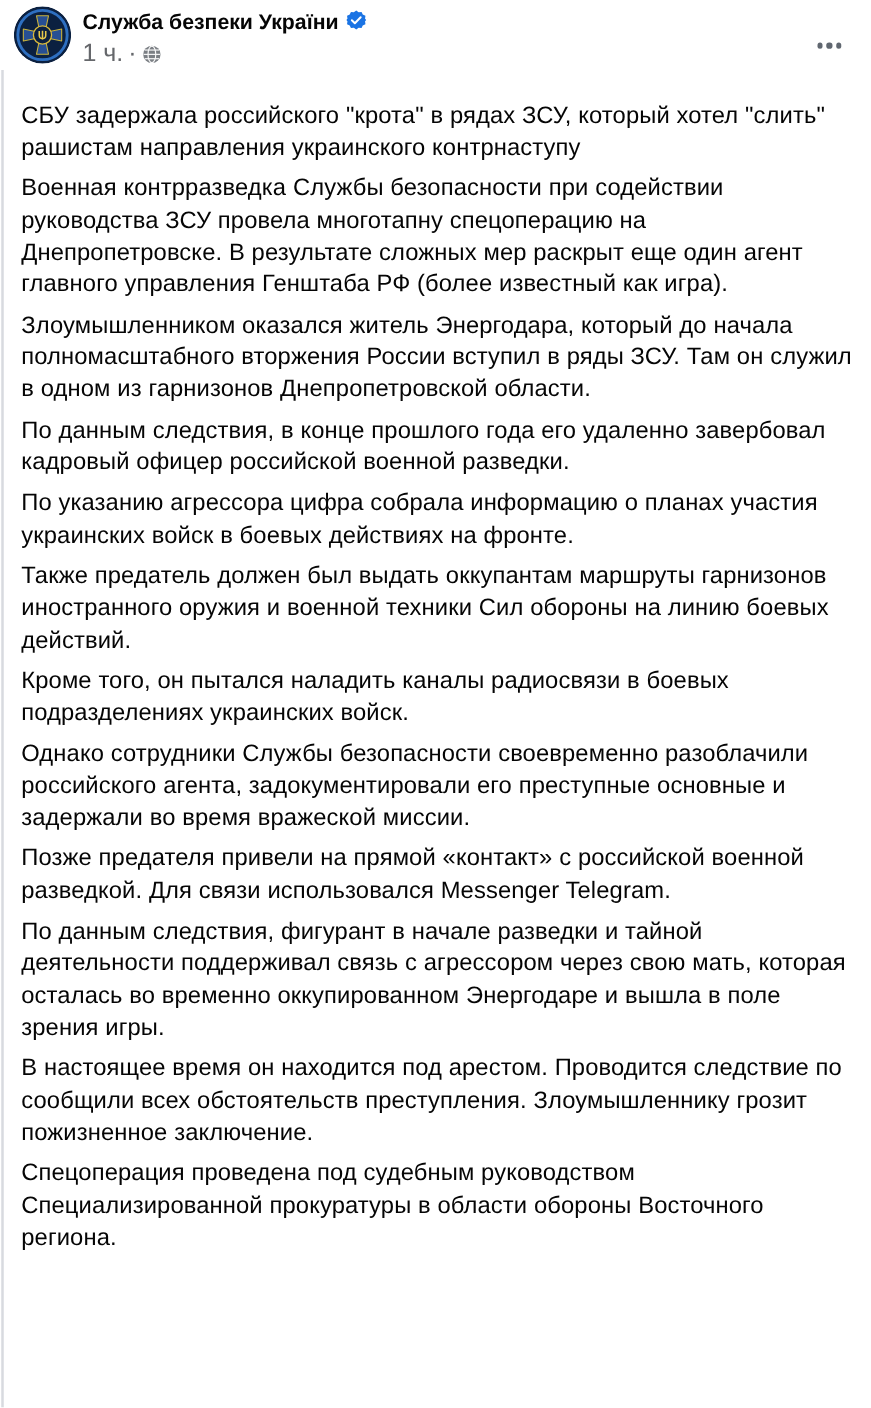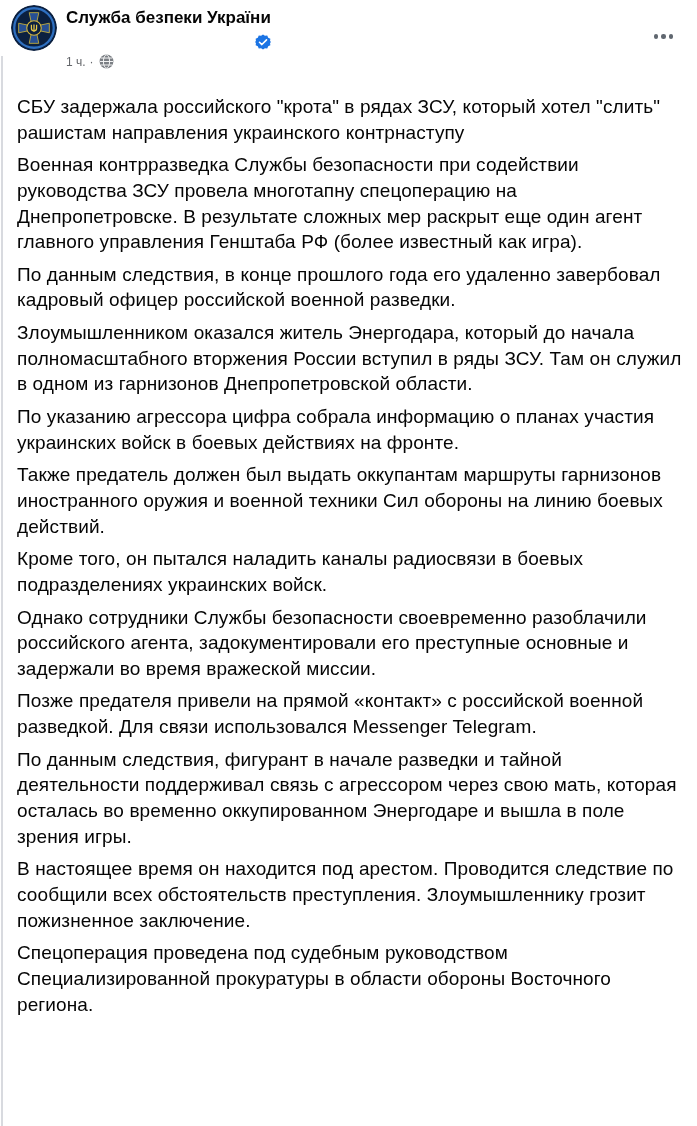--- a/index.html
+++ b/index.html
@@ -38,43 +38,42 @@
     cursor: pointer;
   }
   .avatar svg { display: block; width: 100%; height: 100%; }
   .header-text {
     margin-left: 9px;
     padding-top: 3px;
     min-width: 0;
   }
   .name-row {
     display: flex;
-    align-items: flex-end;
+    align-items: flex-start;
     gap: 6px;
-    flex-direction: column;
   }
   .page-name {
     font-size: 17px;
     font-weight: 700;
     color: #050505;
     cursor: pointer;
     white-space: nowrap;
   }
   .verified-badge {
     width: 16px;
     height: 16px;
     display: inline-flex;
     flex: none;
   }
   .meta-row {
     display: flex;
     align-items: center;
     gap: 4px;
     margin-top: 4px;
-    font-size: 12px;
+    font-size: 20px;
     color: #65676b;
   }
   .meta-row .timestamp { cursor: pointer; }
   .globe-wrap {
     width: 15px;
     height: 15px;
     display: inline-flex;
     margin-left: 1px;
   }
   .more-button {
@@ -161,22 +160,22 @@
       <span class="dot"></span>
       <span class="dot"></span>
       <span class="dot"></span>
     </div>
 
   </header>
 
   <div class="post-body">
       <p>СБУ задержала российского "крота" в рядах ЗСУ, который хотел "слить" рашистам направления украинского контрнаступу</p>
       <p>Военная контрразведка Службы безопасности при содействии руководства ЗСУ провела многотапну спецоперацию на Днепропетровске. В результате сложных мер раскрыт еще один агент главного управления Генштаба РФ (более известный как игра).</p>
+      <p>Злоумышленником оказался житель Энергодара, который до начала полномасштабного вторжения России вступил в ряды ЗСУ. Там он служил в одном из гарнизонов Днепропетровской области.</p>
       <p>По данным следствия, в конце прошлого года его удаленно завербовал кадровый офицер российской военной разведки.</p>
-      <p>Злоумышленником оказался житель Энергодара, который до начала полномасштабного вторжения России вступил в ряды ЗСУ. Там он служил в одном из гарнизонов Днепропетровской области.</p>
       <p>По указанию агрессора цифра собрала информацию о планах участия украинских войск в боевых действиях на фронте.</p>
       <p>Также предатель должен был выдать оккупантам маршруты гарнизонов иностранного оружия и военной техники Сил обороны на линию боевых действий.</p>
       <p>Кроме того, он пытался наладить каналы радиосвязи в боевых подразделениях украинских войск.</p>
       <p>Однако сотрудники Службы безопасности своевременно разоблачили российского агента, задокументировали его преступные основные и задержали во время вражеской миссии.</p>
       <p>Позже предателя привели на прямой «контакт» с российской военной разведкой. Для связи использовался Messenger Telegram.</p>
       <p>По данным следствия, фигурант в начале разведки и тайной деятельности поддерживал связь с агрессором через свою мать, которая осталась во временно оккупированном Энергодаре и вышла в поле зрения игры.</p>
       <p>В настоящее время он находится под арестом. Проводится следствие по сообщили всех обстоятельств преступления. Злоумышленнику грозит пожизненное заключение.</p>
       <p>Спецоперация проведена под судебным руководством Специализированной прокуратуры в области обороны Восточного региона.</p>
     </div>
 

